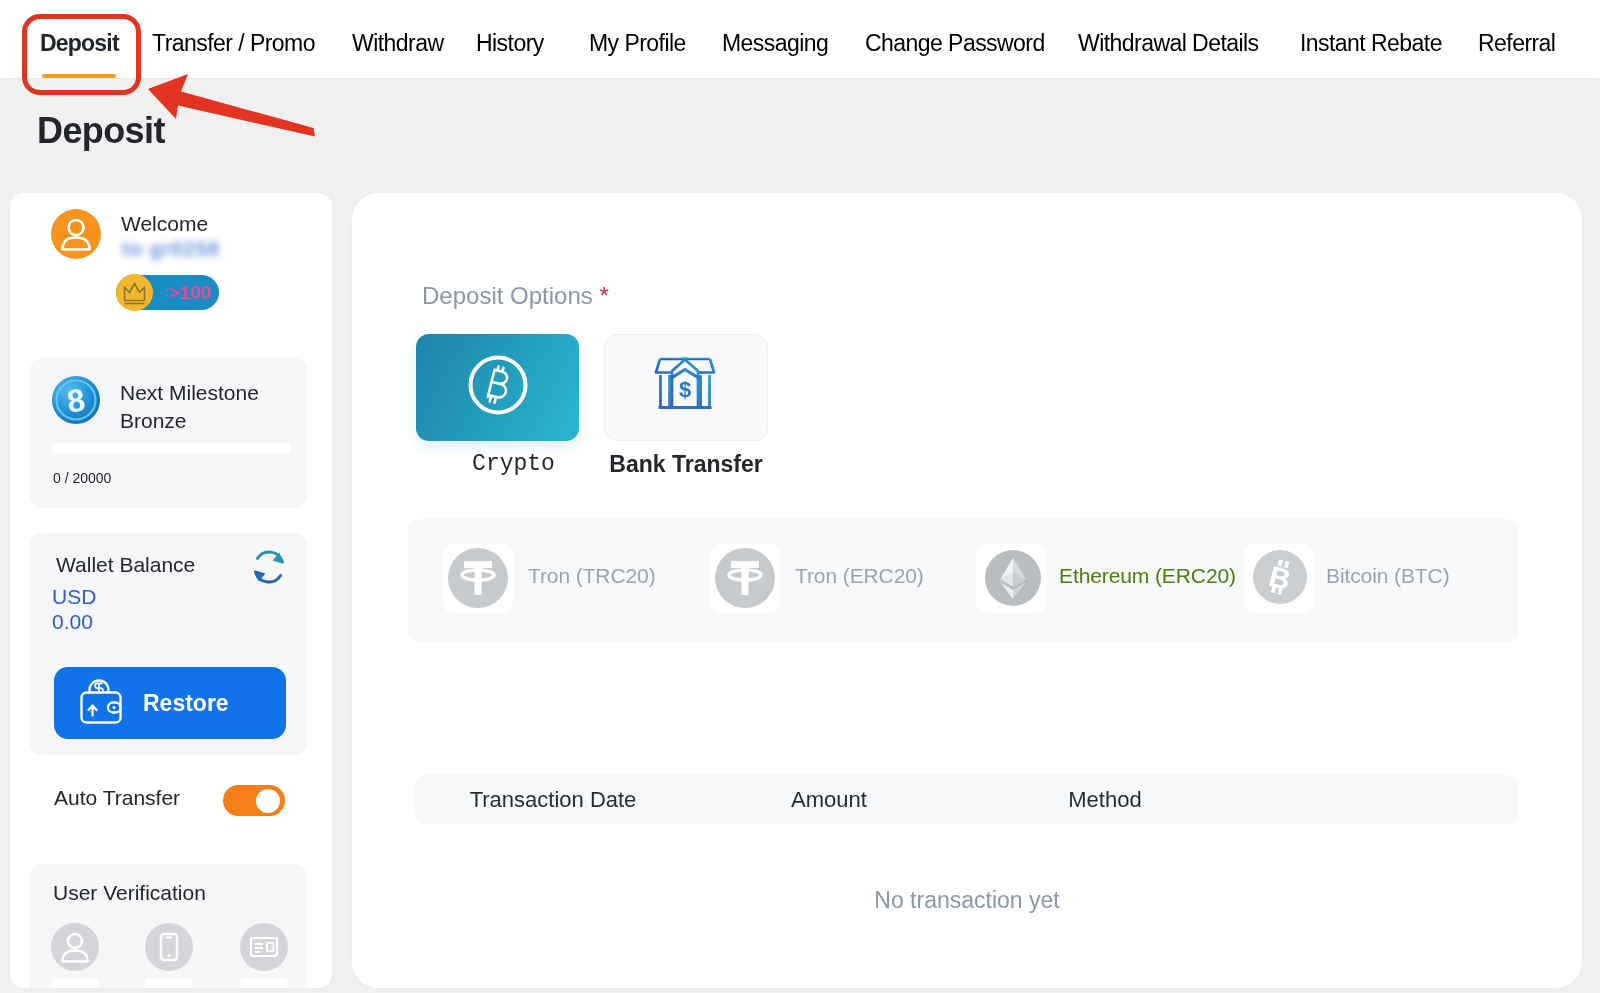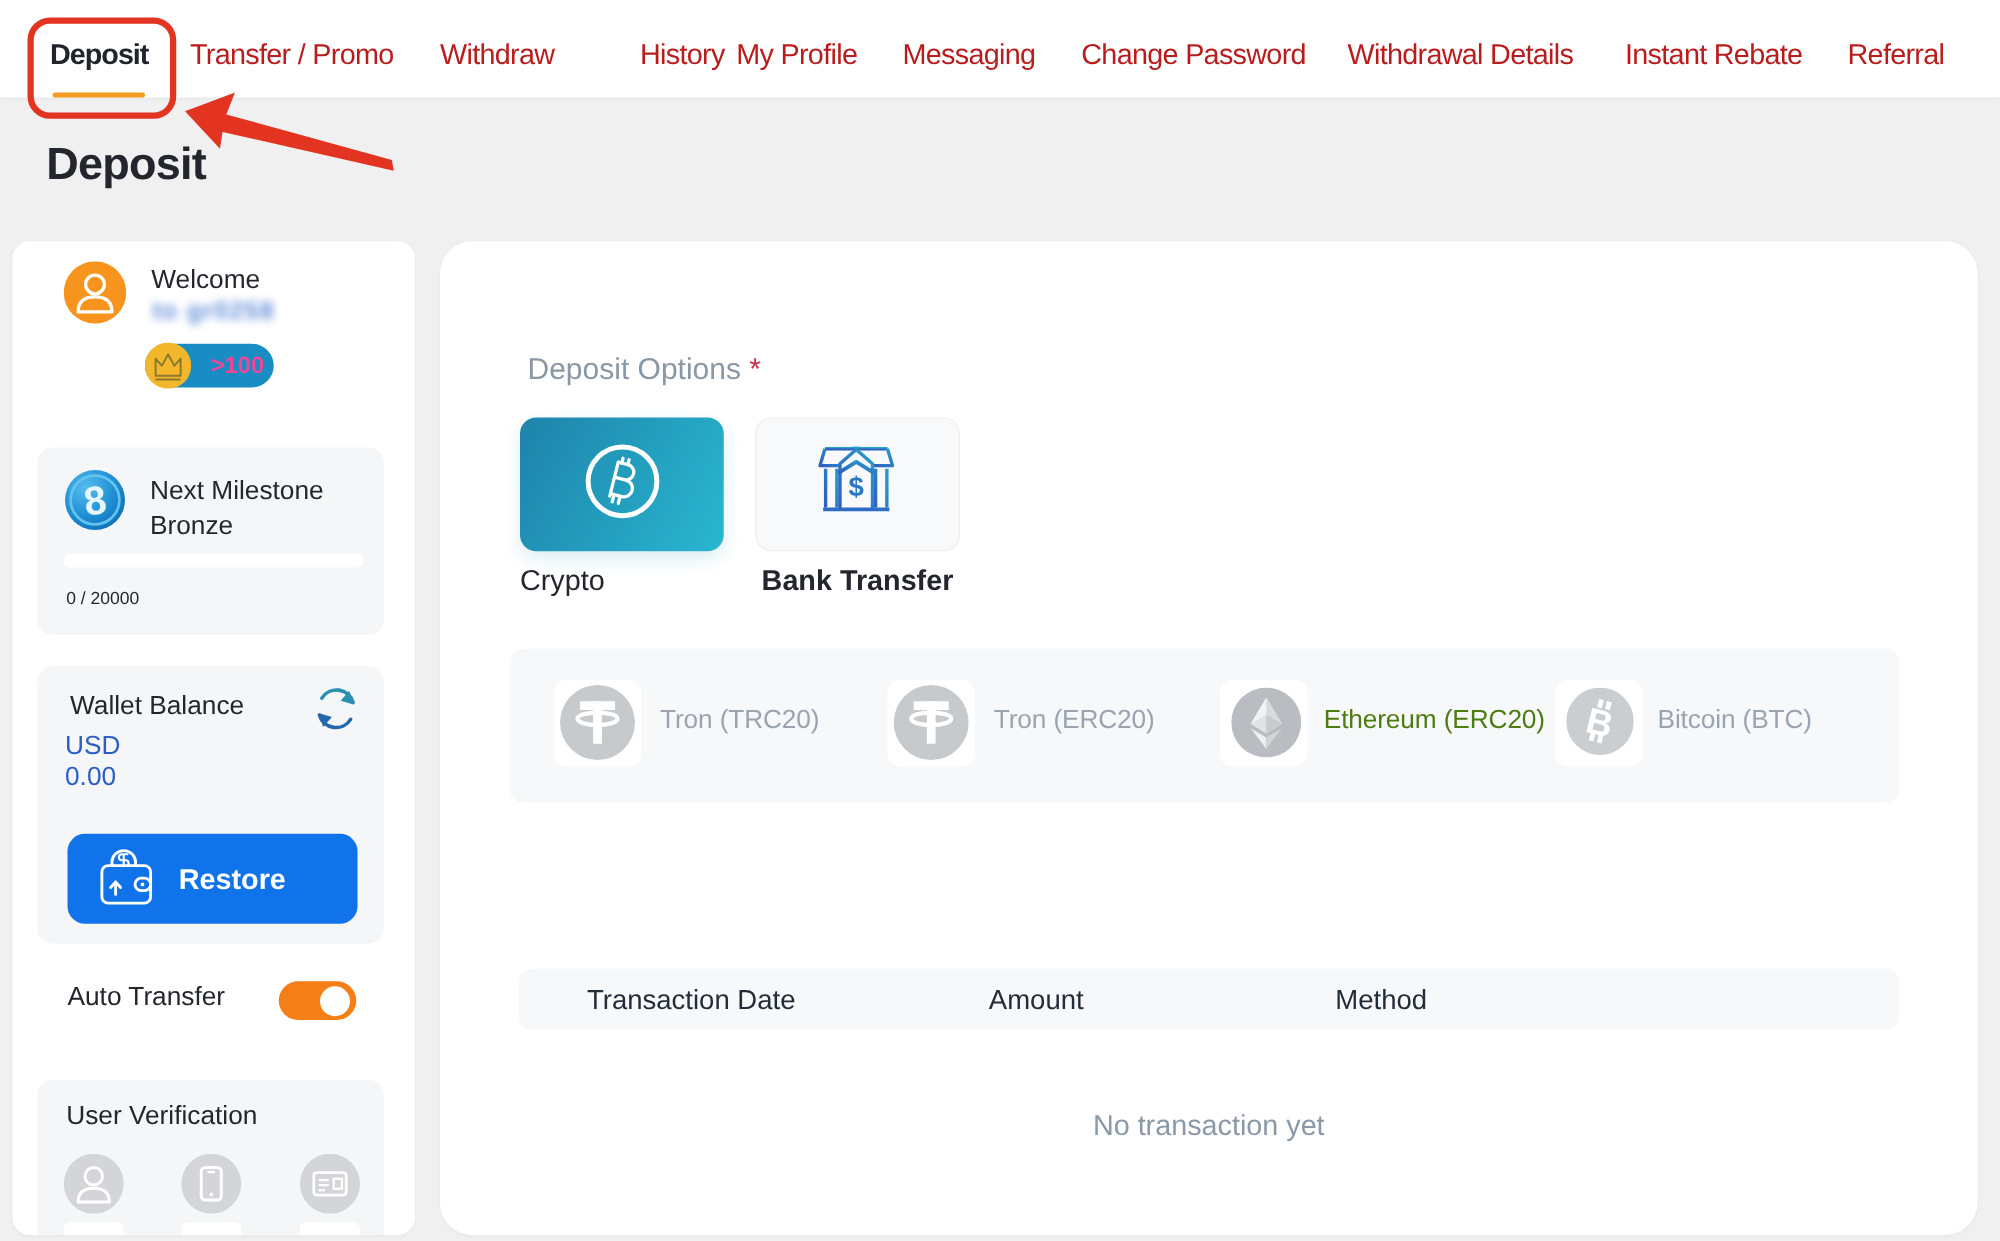--- a/index.html
+++ b/index.html
@@ -2,21 +2,21 @@
 <html><head>
 <meta charset="utf-8">
 <style>
 * { margin:0; padding:0; box-sizing:border-box; }
 html,body { width:1600px; height:993px; overflow:hidden; }
 body { font-family:"Liberation Sans", sans-serif; background:#f0f0f1; position:relative; }
 .abs { position:absolute; }
 
 
 #nav { position:absolute; left:0; top:0; width:1600px; height:78px; background:#fff; box-shadow:0 1px 3px rgba(0,0,0,0.04); }
-.navitem { position:absolute; top:30px; font-size:23px; letter-spacing:-0.55px; color:#b91c1c; white-space:nowrap; }
+.navitem { position:absolute; top:30px; font-size:23px; letter-spacing:-0.55px; color:#000000; white-space:nowrap; }
 .navitem.active { color:#20242c; font-weight:700; letter-spacing:-0.8px; }
 #underline { position:absolute; left:42px; top:74px; width:74px; height:4px; border-radius:2px; background:#f49b20; }
 
 
 #redbox { position:absolute; left:22px; top:14px; width:119px; height:81px; border:5px solid #e23420; border-radius:18px; background:transparent; z-index:50; }
 
 
 #pagetitle { position:absolute; left:37px; top:110px; font-size:36px; font-weight:700; letter-spacing:-0.6px; color:#23262c; }
 
 
@@ -27,21 +27,21 @@
 
 #main { position:absolute; left:352px; top:193px; width:1230px; height:795px; background:#fff; border-radius:26px; box-shadow:0 1px 4px rgba(0,0,0,0.03); }
 </style>
 </head>
 <body>
 
 <div id="nav">
   <span class="navitem active" style="left:40px;">Deposit</span>
   <span class="navitem" style="left:152px;">Transfer / Promo</span>
   <span class="navitem" style="left:352px;">Withdraw</span>
-  <span class="navitem" style="left:512px;">History</span>
+  <span class="navitem" style="left:476px;">History</span>
   <span class="navitem" style="left:589px;">My Profile</span>
   <span class="navitem" style="left:722px;">Messaging</span>
   <span class="navitem" style="left:865px;">Change Password</span>
   <span class="navitem" style="left:1078px;">Withdrawal Details</span>
   <span class="navitem" style="left:1300px;">Instant Rebate</span>
   <span class="navitem" style="left:1478px;">Referral</span>
   <div id="underline"></div>
 </div>
 
 <div id="redbox"></div>
@@ -141,21 +141,21 @@
   <div class="abs" style="left:70px;top:89px;font-size:24px;color:#8a97a5;">Deposit Options <span style="color:#d02a3c;">*</span></div>
 
   <div class="abs" style="left:64px;top:141px;width:163px;height:107px;border-radius:13px;background:linear-gradient(118deg,#1e83aa 0%,#29b7d0 100%);box-shadow:0 6px 14px rgba(30,150,180,0.16);"></div>
   <svg class="abs" style="left:115px;top:161px;" width="62" height="62" viewBox="0 0 62 62">
     <circle cx="31" cy="31" r="27.5" fill="none" stroke="#fff" stroke-width="4"></circle>
     <g transform="rotate(14 31 31)" fill="none" stroke="#fff" stroke-width="2.6" stroke-linejoin="round" stroke-linecap="round">
       <path d="M24 17 v28 M24 17 h8 a6.2 6.2 0 0 1 0 12.4 h-8 M24 29.4 h9.5 a6.8 6.8 0 0 1 0 13.6 h-9.5"></path>
       <path d="M27 13 v4 M32 13 v4 M27 45 v4 M32 45 v4"></path>
     </g>
   </svg>
-  <div class="abs darktext" style="left:64px;top:258px;width:163px;text-align:left;font-size:23px;">Crypto</div>
+  <div class="abs darktext" style="left:80px;top:258px;width:163px;text-align:center;font-size:23px;font-family:Liberation Mono, monospace;">Crypto</div>
 
   <div class="abs" style="left:252px;top:141px;width:164px;height:107px;border-radius:13px;background:#f8f9fa;border:1px solid #efefef;"></div>
   <svg class="abs" style="left:302px;top:163px;" width="62" height="56" viewBox="0 0 62 56">
     <defs>
         <linearGradient id="bankg" x1="0" y1="1" x2="1" y2="0">
       <stop offset="0%" stop-color="#2e5fc0"></stop>
           <stop offset="100%" stop-color="#2a9ccd"></stop>
     </linearGradient>
       </defs>
     <g fill="none" stroke="url(#bankg)" stroke-width="2.7" stroke-linejoin="round">

